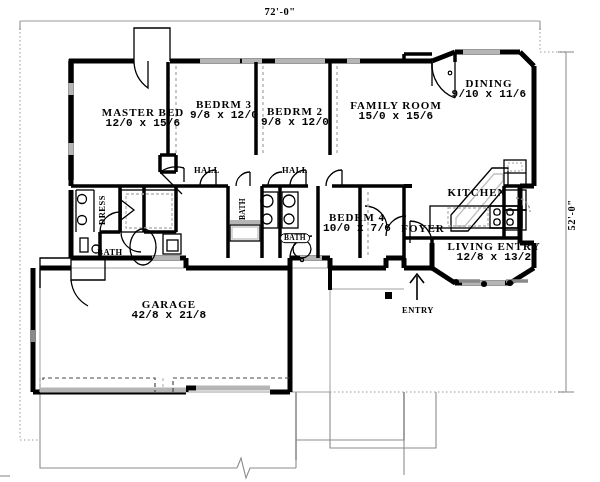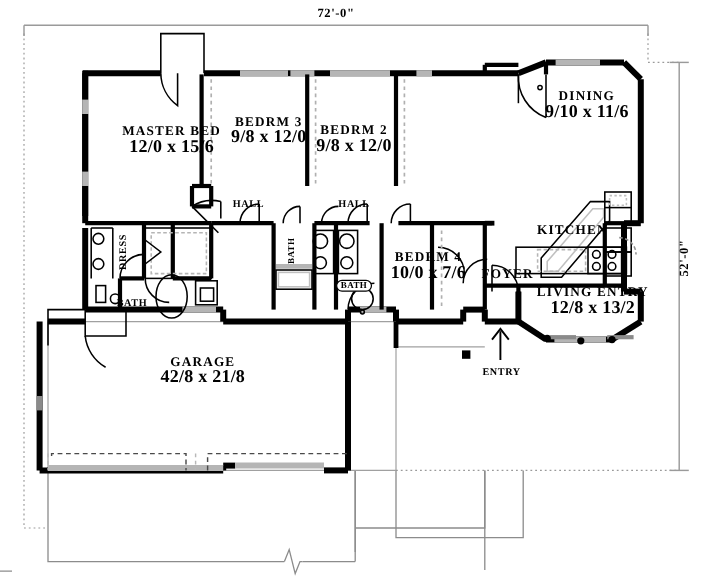--- a/index.html
+++ b/index.html
@@ -29,21 +29,21 @@
     position: absolute;
     text-align: center;
     color: #000000;
     font-weight: bold;
     line-height: 1.02;
     white-space: nowrap;
     letter-spacing: 0.4px;
     -webkit-font-smoothing: none;
   }
   .rm-name { display: block; font-size: 11px; letter-spacing: 1px; }
-  .rm-dim  { display: block; font-size: 15px; letter-spacing: 0.2px; }
+  .rm-dim  { display: block; font-size: 11px; letter-spacing: 0.2px; font-family: Liberation Mono, monospace; }
   .small .rm-name { font-size: 8.5px; letter-spacing: 0.5px; }
   .tiny  .rm-name { font-size: 7.5px; letter-spacing: 0.3px; }
   .vert {
     transform: rotate(-90deg);
     transform-origin: 50% 50%;
   }
   .dim-label {
     position: absolute;
     color: #000000;
     font-size: 10.5px;
@@ -389,20 +389,24 @@
   <div class="rm-label" style="left:224px; top:110px; transform:translate(-50%,-50%);">
     <span class="rm-name">BEDRM 3</span>
     <span class="rm-dim">9/8 x 12/0</span>
   </div>
 
   <div class="rm-label" style="left:295px; top:117px; transform:translate(-50%,-50%);">
     <span class="rm-name">BEDRM 2</span>
     <span class="rm-dim">9/8 x 12/0</span>
   </div>
 
+  <div class="rm-label" style="left:396px; top:111px; transform:translate(-50%,-50%);">
+    <span class="rm-name">FAMILY ROOM</span>
+    <span class="rm-dim">15/0 x 15/6</span>
+  </div>
 
   <div class="rm-label" style="left:489px; top:89px; transform:translate(-50%,-50%);">
     <span class="rm-name">DINING</span>
     <span class="rm-dim">9/10 x 11/6</span>
   </div>
 
   <div class="rm-label" style="left:477px; top:193px; transform:translate(-50%,-50%);">
     <span class="rm-name">KITCHEN</span>
   </div>
 

